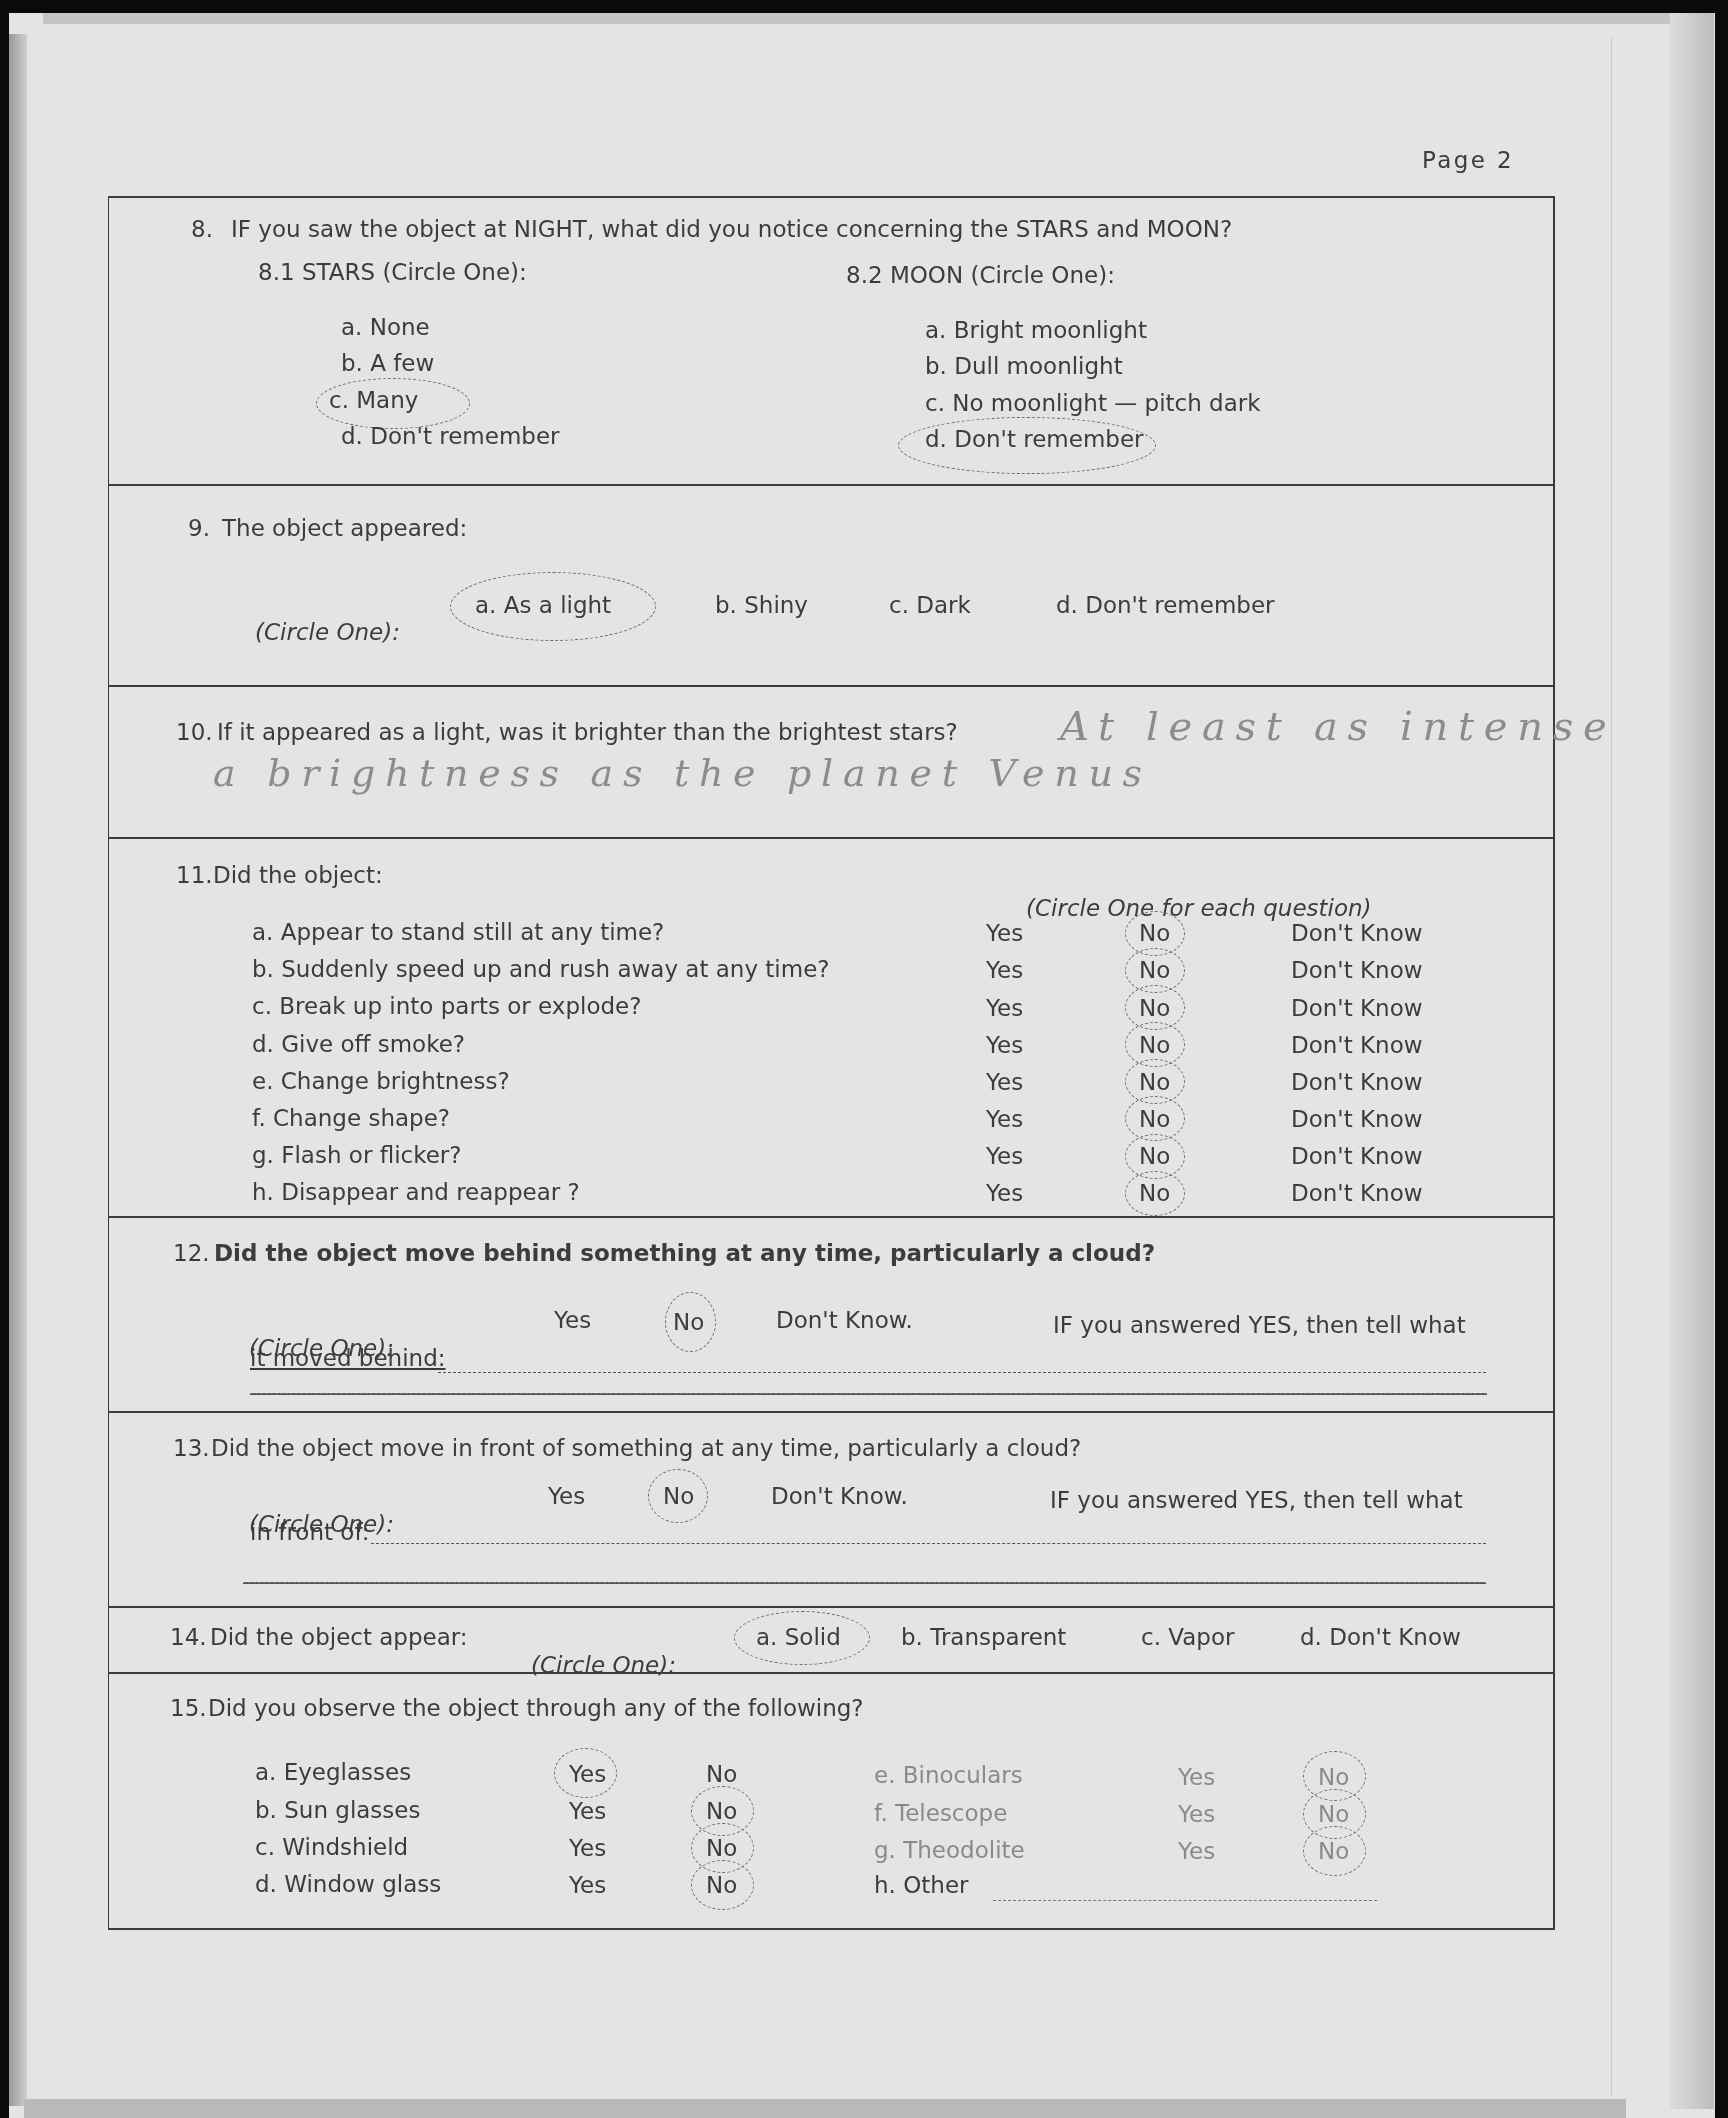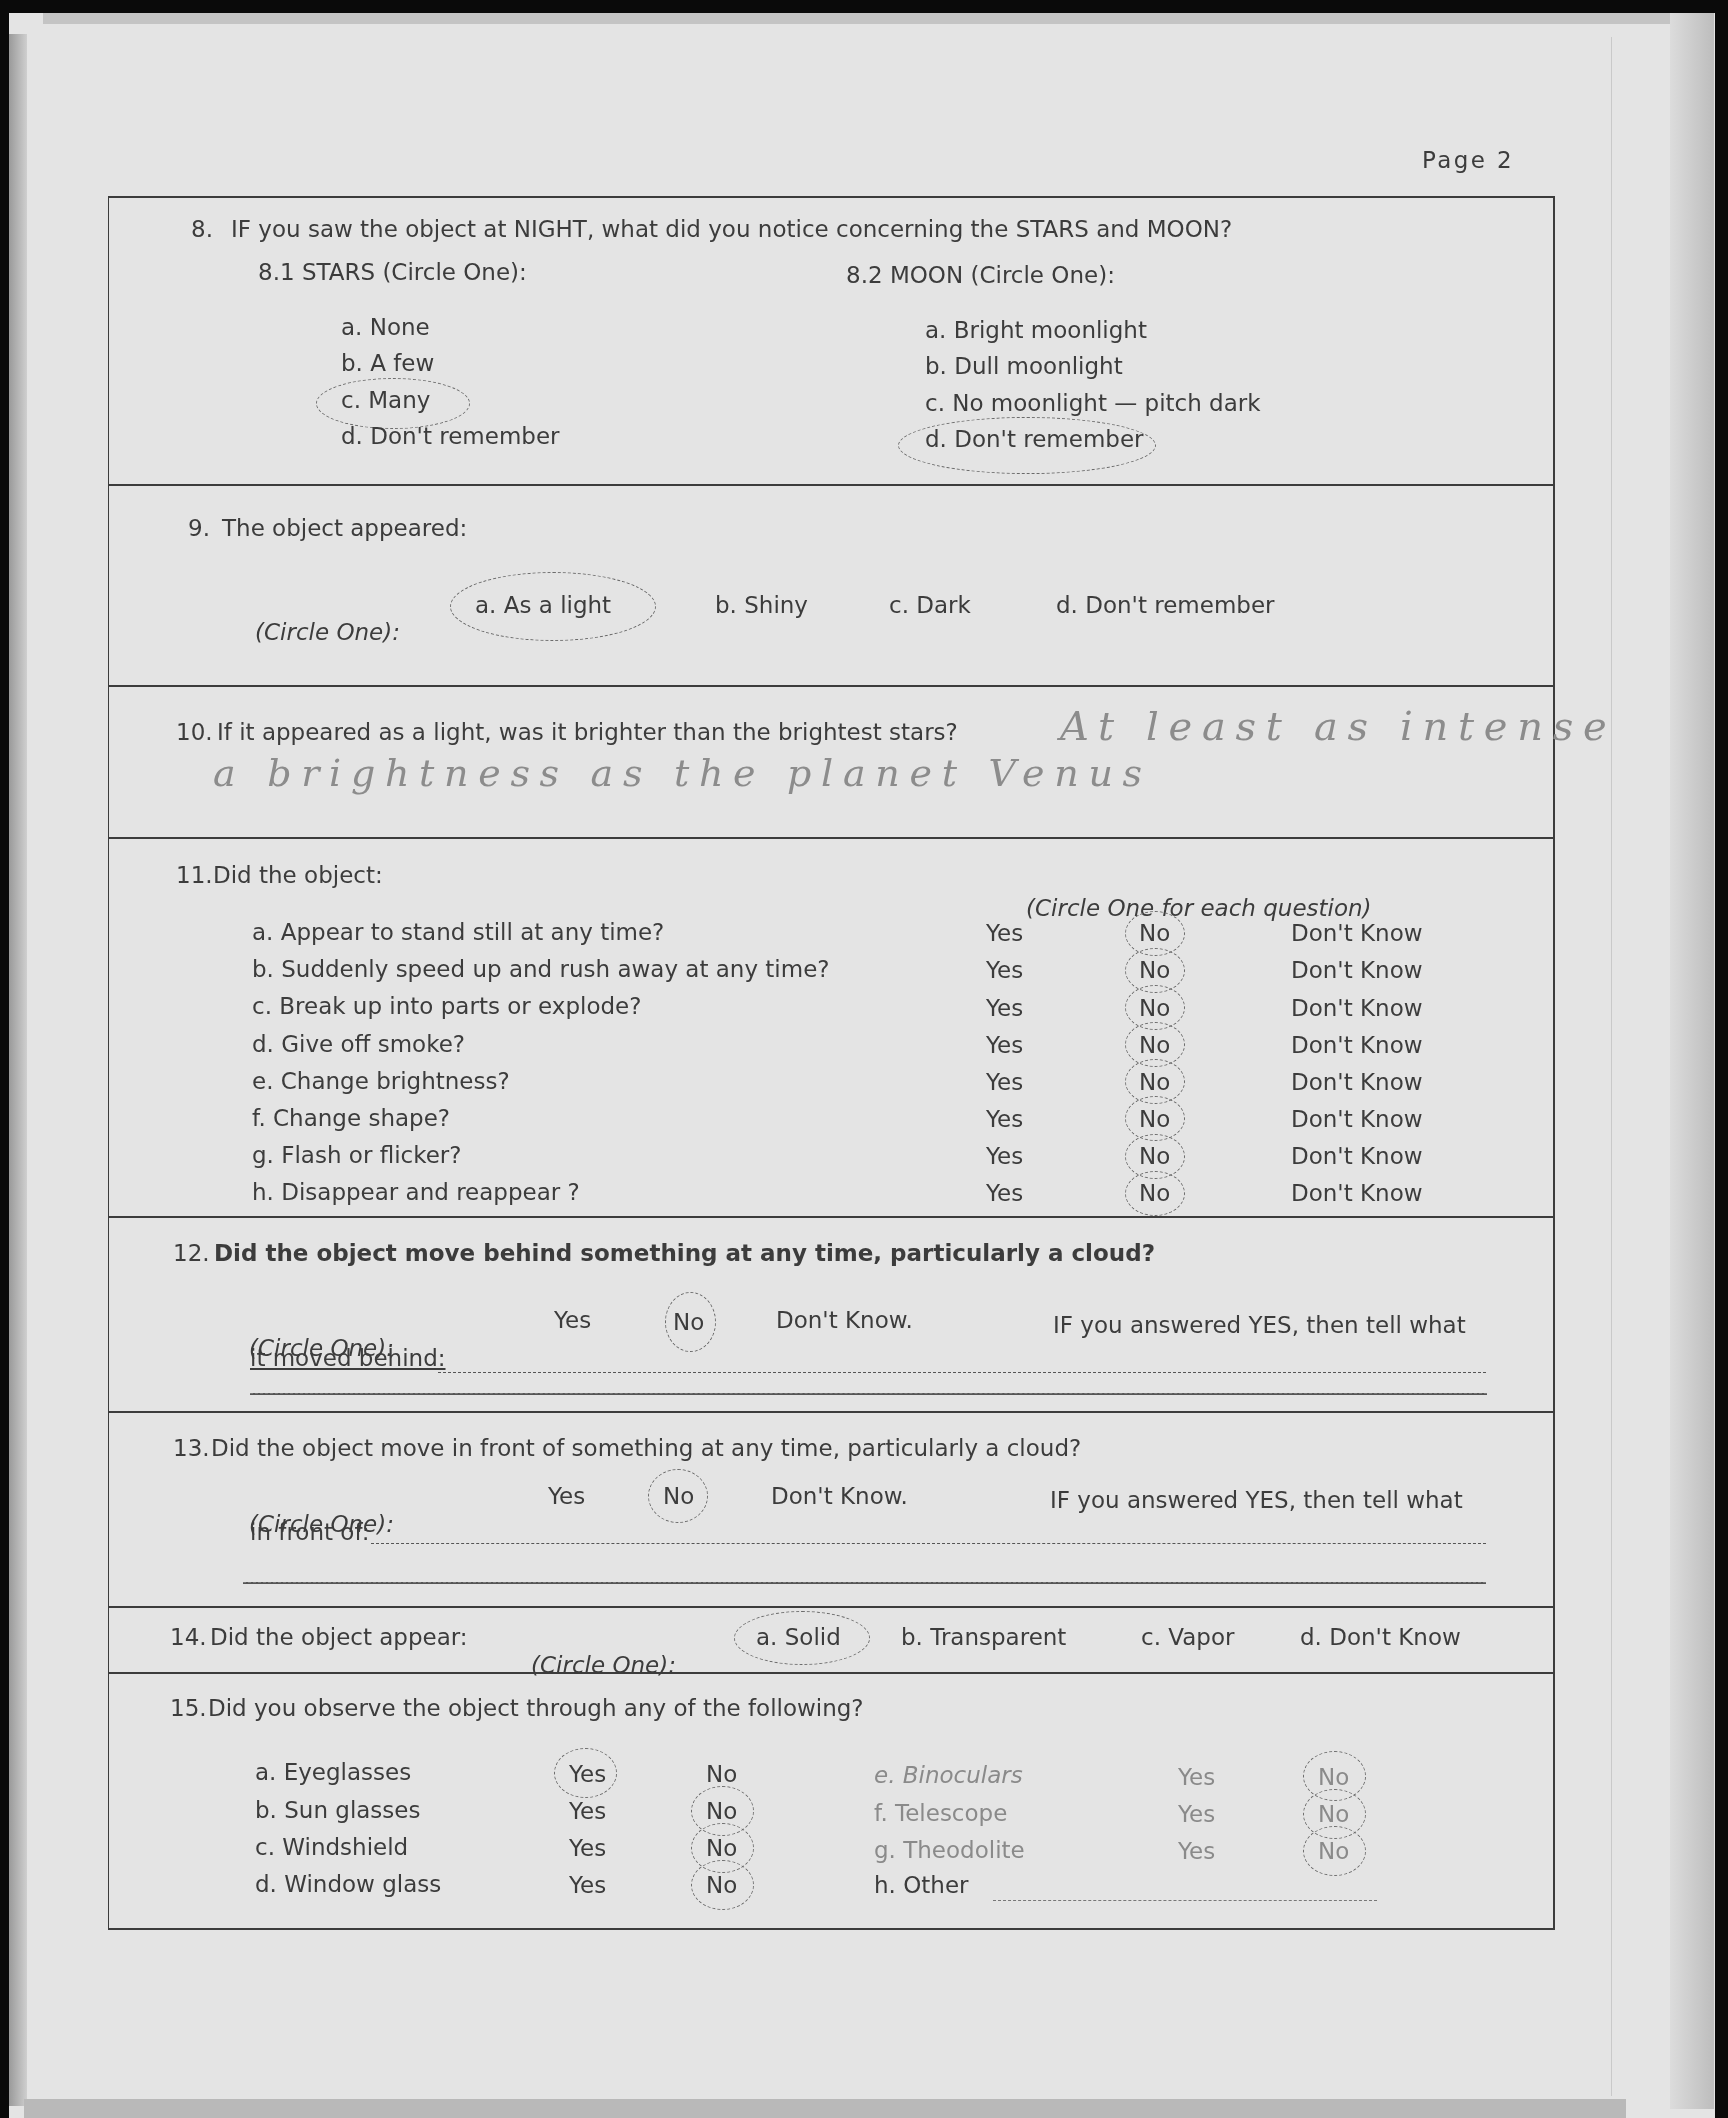--- a/index.html
+++ b/index.html
@@ -81,21 +81,21 @@
 <div class="form">
 
   <div class="section" style="top:0; height:286px;">
     <span class="t" style="left:82px; top:18.3px;">8.</span>
     <span class="t" style="left:122px; top:18.3px;">IF you saw the object at NIGHT, what did you notice concerning the STARS and MOON?</span>
     <span class="t" style="left:149px; top:61px;">8.1  STARS (Circle One):</span>
     <span class="t" style="left:737px; top:64px;">8.2  MOON (Circle One):</span>
 
     <span class="t" style="left:232px; top:116px;">a.  None</span>
     <span class="t" style="left:232px; top:152px;">b.  A few</span>
-    <span class="t" style="left:232px; top:189px;">c.  Many</span>
+    <span class="t" style="left:220px; top:189px;">c.  Many</span>
     <span class="circled" style="left:207px; top:180px; width:152px; height:49px;"></span>
     <span class="t" style="left:232px; top:225px;">d.  Don't remember</span>
 
     <span class="t" style="left:816px; top:119px;">a.  Bright moonlight</span>
     <span class="t" style="left:816px; top:155px;">b.  Dull moonlight</span>
     <span class="t" style="left:816px; top:192px;">c.  No moonlight — pitch dark</span>
     <span class="t" style="left:816px; top:228px;">d.  Don't remember</span>
     <span class="circled" style="left:789px; top:219px; width:256px; height:55px;"></span>
   </div>
 
@@ -244,21 +244,21 @@
         </div>
         <div>
           <span class="t" style="left: 146px; top: 200px;">d.  Window glass</span>
           <span class="t" style="left: 460px; top: 201px;">Yes</span>
           <span class="t" style="left: 597px; top: 201px;">No</span>
           <span class="circled" style="left: 582px; top: 189px; width: 61px; height: 48px;"></span>
         </div>
       </div>
     <div id="q15-right">
         <div>
-          <span class="t light" style="left: 765px; top: 91px; font-style: italic;">e.  Binoculars</span>
+          <span class="t light" style="left: 765px; top: 91px;">e.  Binoculars</span>
           <span class="t light" style="left: 1069px; top: 93px;">Yes</span>
           <span class="t light" style="left: 1209px; top: 93px;">No</span>
           <span class="circled" style="left: 1194px; top: 80px; width: 61px; height: 48px;"></span>
         </div>
         <div>
           <span class="t light" style="left: 765px; top: 129px;">f.  Telescope</span>
           <span class="t light" style="left: 1069px; top: 130px;">Yes</span>
           <span class="t light" style="left: 1209px; top: 130px;">No</span>
           <span class="circled" style="left: 1194px; top: 118px; width: 61px; height: 48px;"></span>
         </div>

